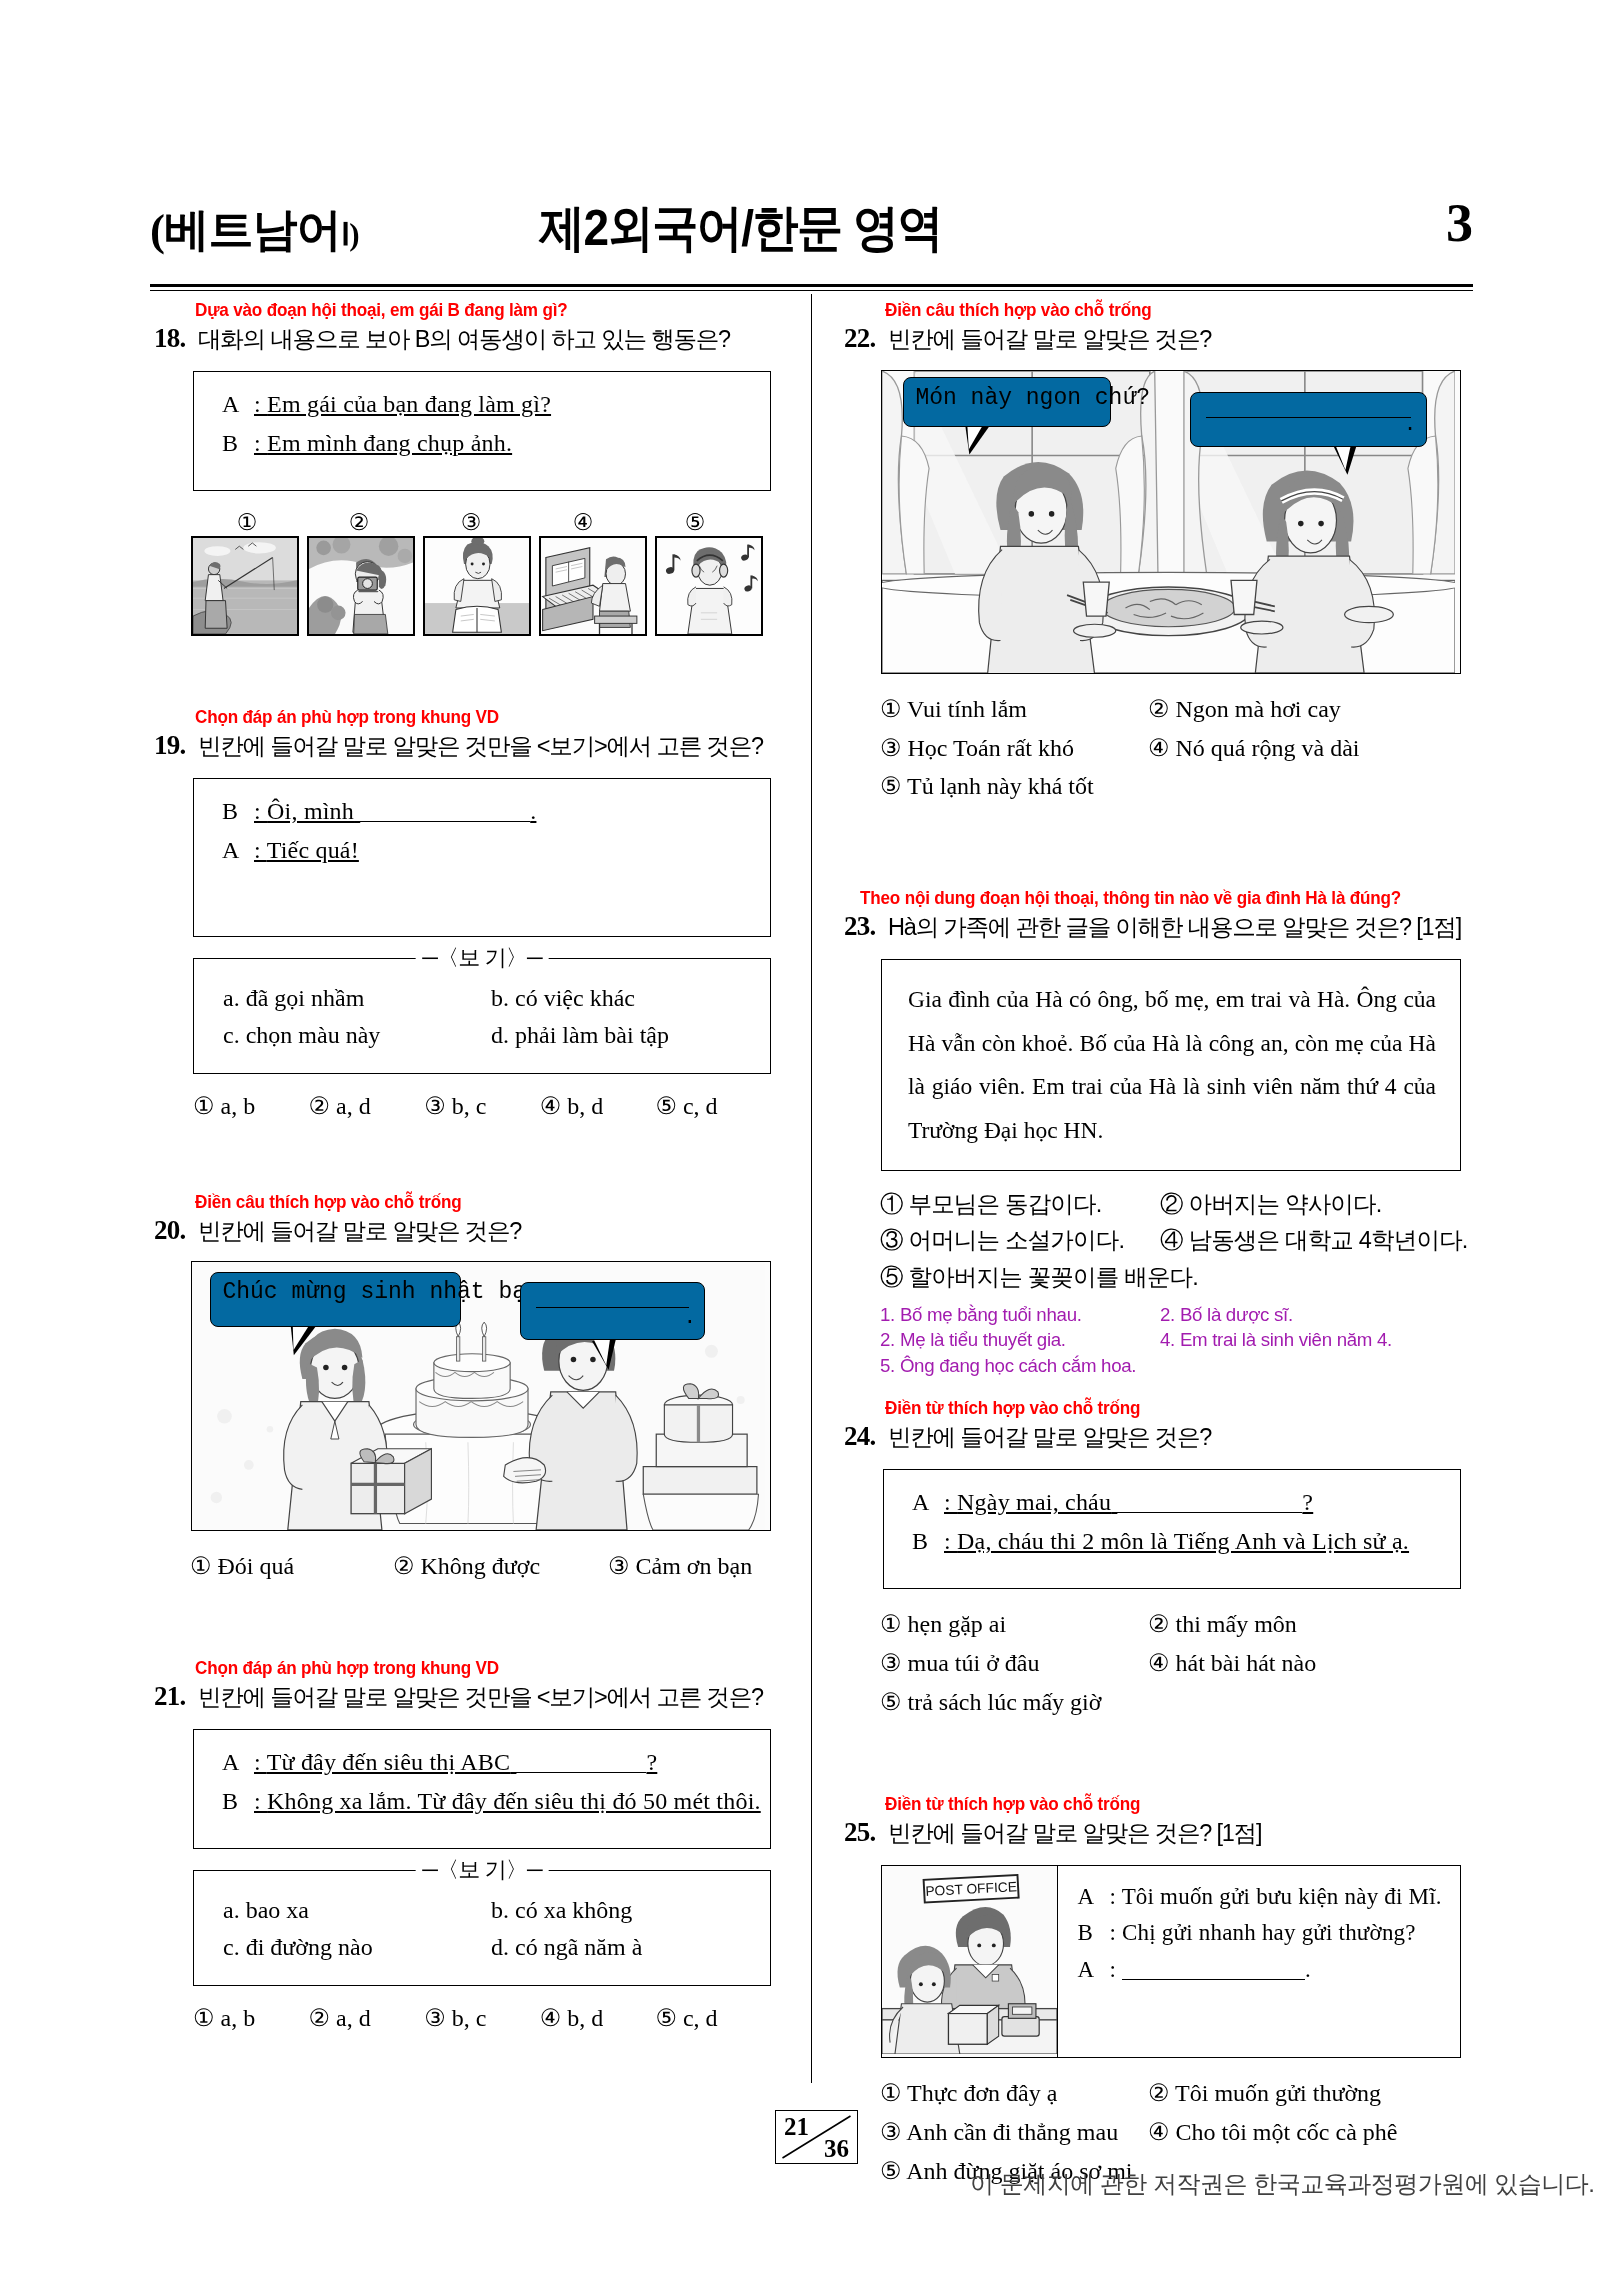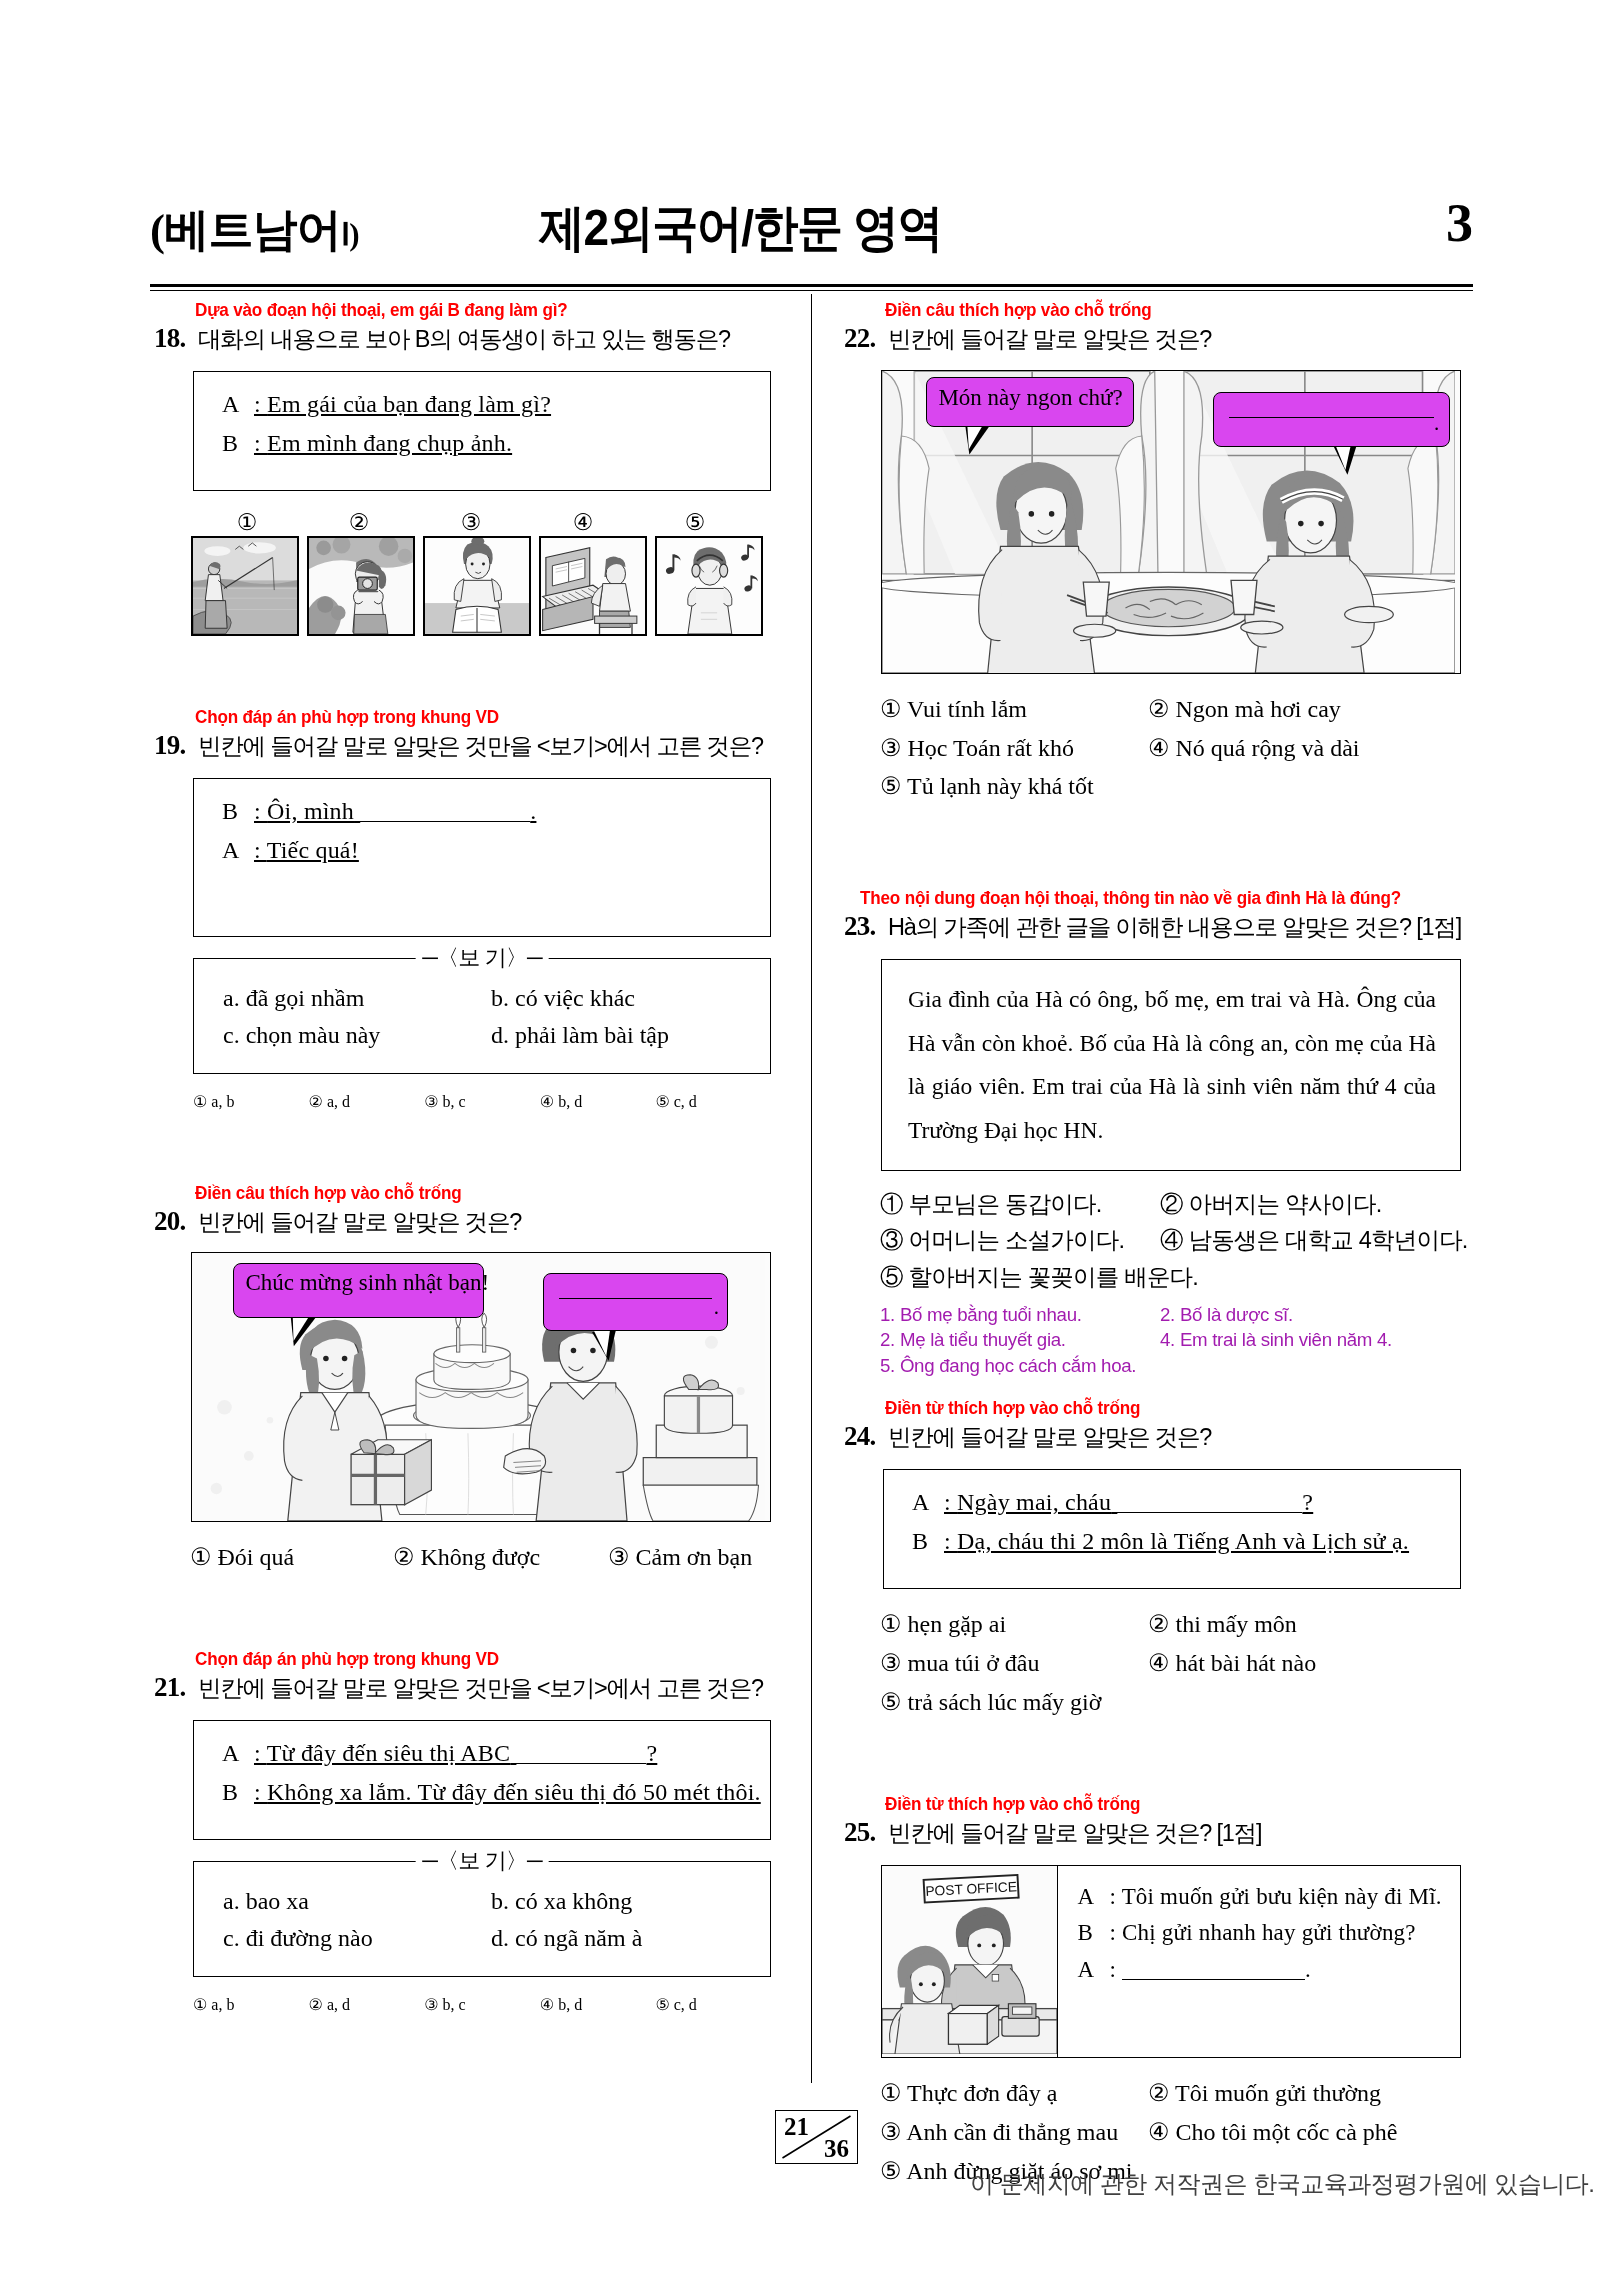--- a/index.html
+++ b/index.html
@@ -135,21 +135,21 @@
     line-height:1.55;
     padding-left:29px;
   }
   .bogi-row > div:first-child{width:268px;flex:0 0 268px;}
 
   
   .choices-inline{
     display:flex;
     margin:18px 0 0 39px;
     font-family:"Liberation Serif", serif;
-    font-size:16px;
+    font-size:24px;
   }
   .choices-inline > span{width:122px;white-space:nowrap;}
   .choices-2col{
     margin:16px 0 0 36px;
     font-family:"Liberation Serif", serif;
     font-size:24px;
     line-height:1.62;
   }
   .choices-2col .crow{display:flex;}
   .choices-2col .crow > span{white-space:nowrap;}
@@ -210,25 +210,24 @@
     border:1.6px solid #000;
     margin:14.6px 0 0 37px;
     position:relative;
     background:#fcfcfc;
     overflow:hidden;
   }
   .bubble{
     position:absolute;
     border:1.6px solid #000;
     border-radius:8px;
-    background:#d946ef;
-    font-family:Liberation Serif, serif;
+    background:#0369a1;
+    font-family:Liberation Mono, monospace;
     box-sizing:border-box;
     z-index:5;
-    margin-left:23px;
   }
   .bubble .btxt{
     padding:6.5px 11.4px;font-size:23px;white-space:nowrap;
   }
   .bubble .bblank{
     border-bottom:1.6px solid #000;
     margin:24px 14.6px 8px 14.6px;
   }
   .btail{
     position:absolute;width:0;height:0;

